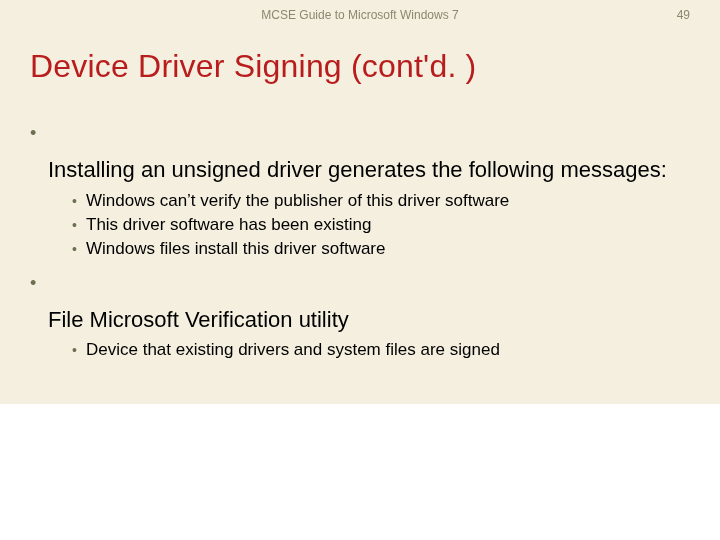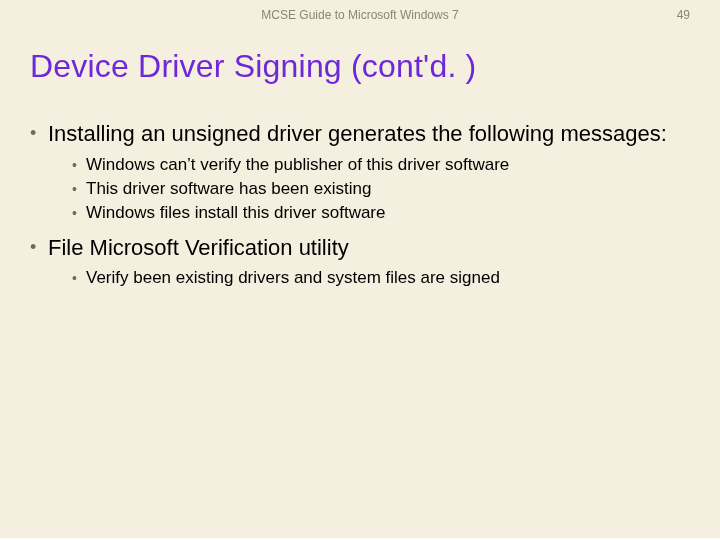--- a/index.html
+++ b/index.html
@@ -4,21 +4,21 @@
 <style>
   html, body {
     margin: 0;
     padding: 0;
     width: 720px;
     height: 540px;
     overflow: hidden;
   }
   .slide {
     width: 720px;
-    height: 538px;
+    height: 404px;
     background: #f4efdf;
     box-sizing: border-box;
     position: relative;
     font-family: Arial, Helvetica, sans-serif;
     color: #000;
   }
   .header {
     position: absolute;
     top: 8px;
     left: 0;
@@ -37,21 +37,21 @@
     right: 30px;
     font-size: 12px;
     color: #8a886f;
   }
   .slide-title {
     position: absolute;
     top: 48px;
     left: 30px;
     font-size: 32px;
     line-height: 1.15;
-    color: #6d28d9;
+    color: #b91c1c;
     font-weight: 400;
     letter-spacing: 0.2px;
     text-align: right;
   }
   .body {
     position: absolute;
     top: 120px;
     left: 30px;
     right: 30px;
     font-family: Arial, Helvetica, sans-serif;
@@ -65,20 +65,21 @@
   }
   .bullet-l1 .dot {
     flex: 0 0 auto;
     width: 18px;
     color: #6b7050;
     font-size: 18px;
     line-height: 26px;
   }
   .bullet-l1 .txt {
     flex: 1 1 auto;
+    margin-top: 36px;
   }
   .sub-group {
     margin: 2px 0 10px 42px;
   }
   .bullet-l2 {
     display: flex;
     font-size: 17px;
     line-height: 1.3;
     margin-bottom: 2px;
     color: #000;
@@ -127,19 +128,19 @@
       </div>
     </div>
 
     <div class="bullet-l1">
       <span class="dot">•</span>
       <span class="txt">File Microsoft Verification utility</span>
     </div>
     <div class="sub-group">
       <div class="bullet-l2">
         <span class="dot">•</span>
-        <span class="txt">Verify been existing drivers and system files are signed</span>
+        <span class="txt">Device that existing drivers and system files are signed</span>
       </div>
     </div>
 
   </div>
 
 </div>
 
 </body></html>

